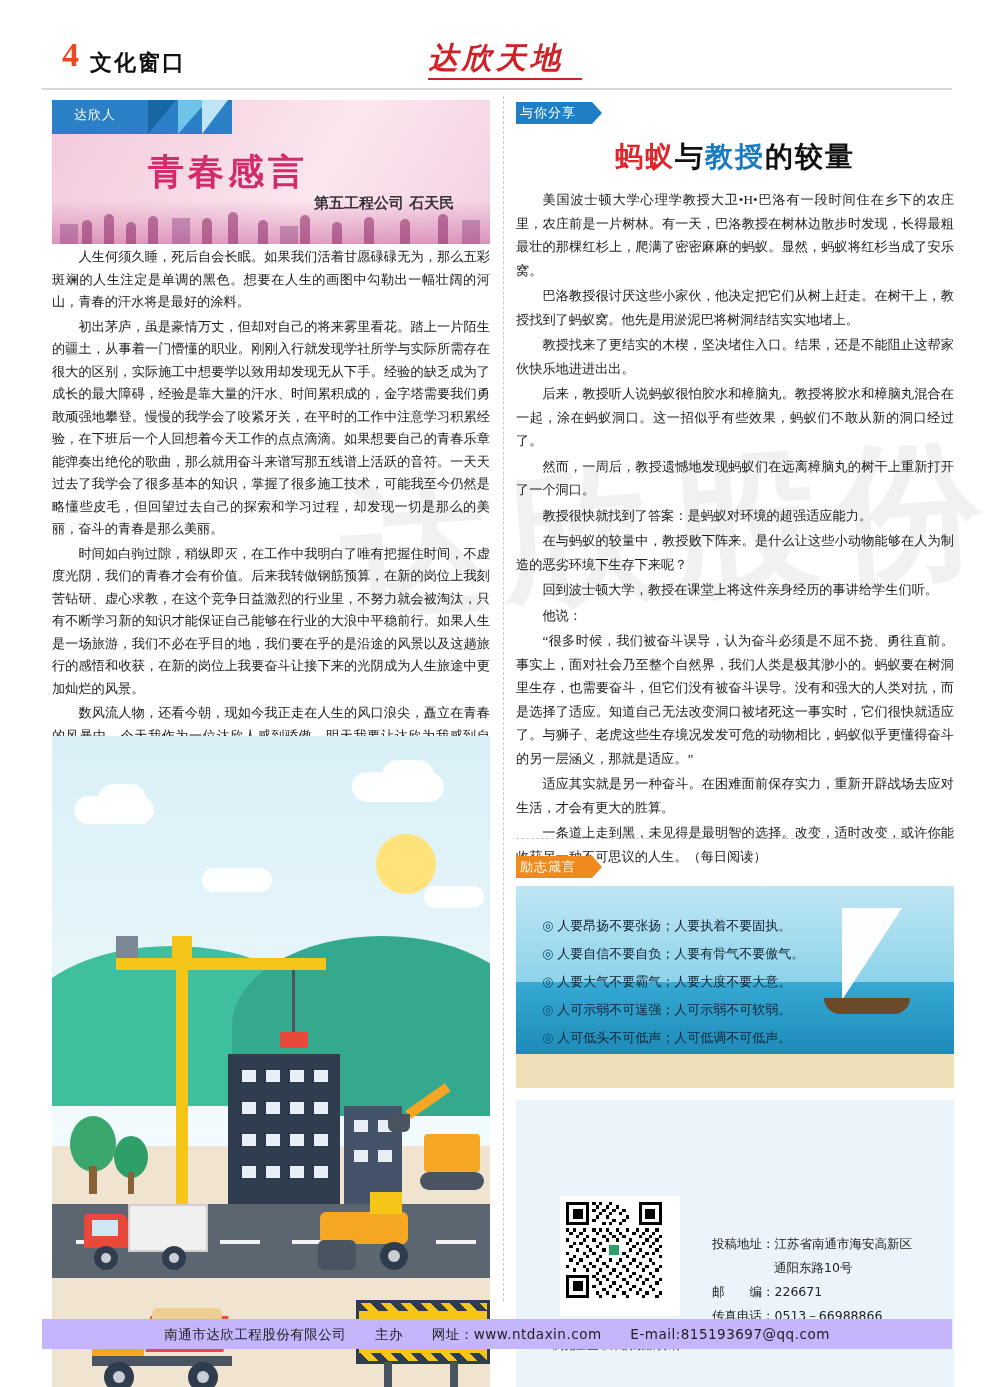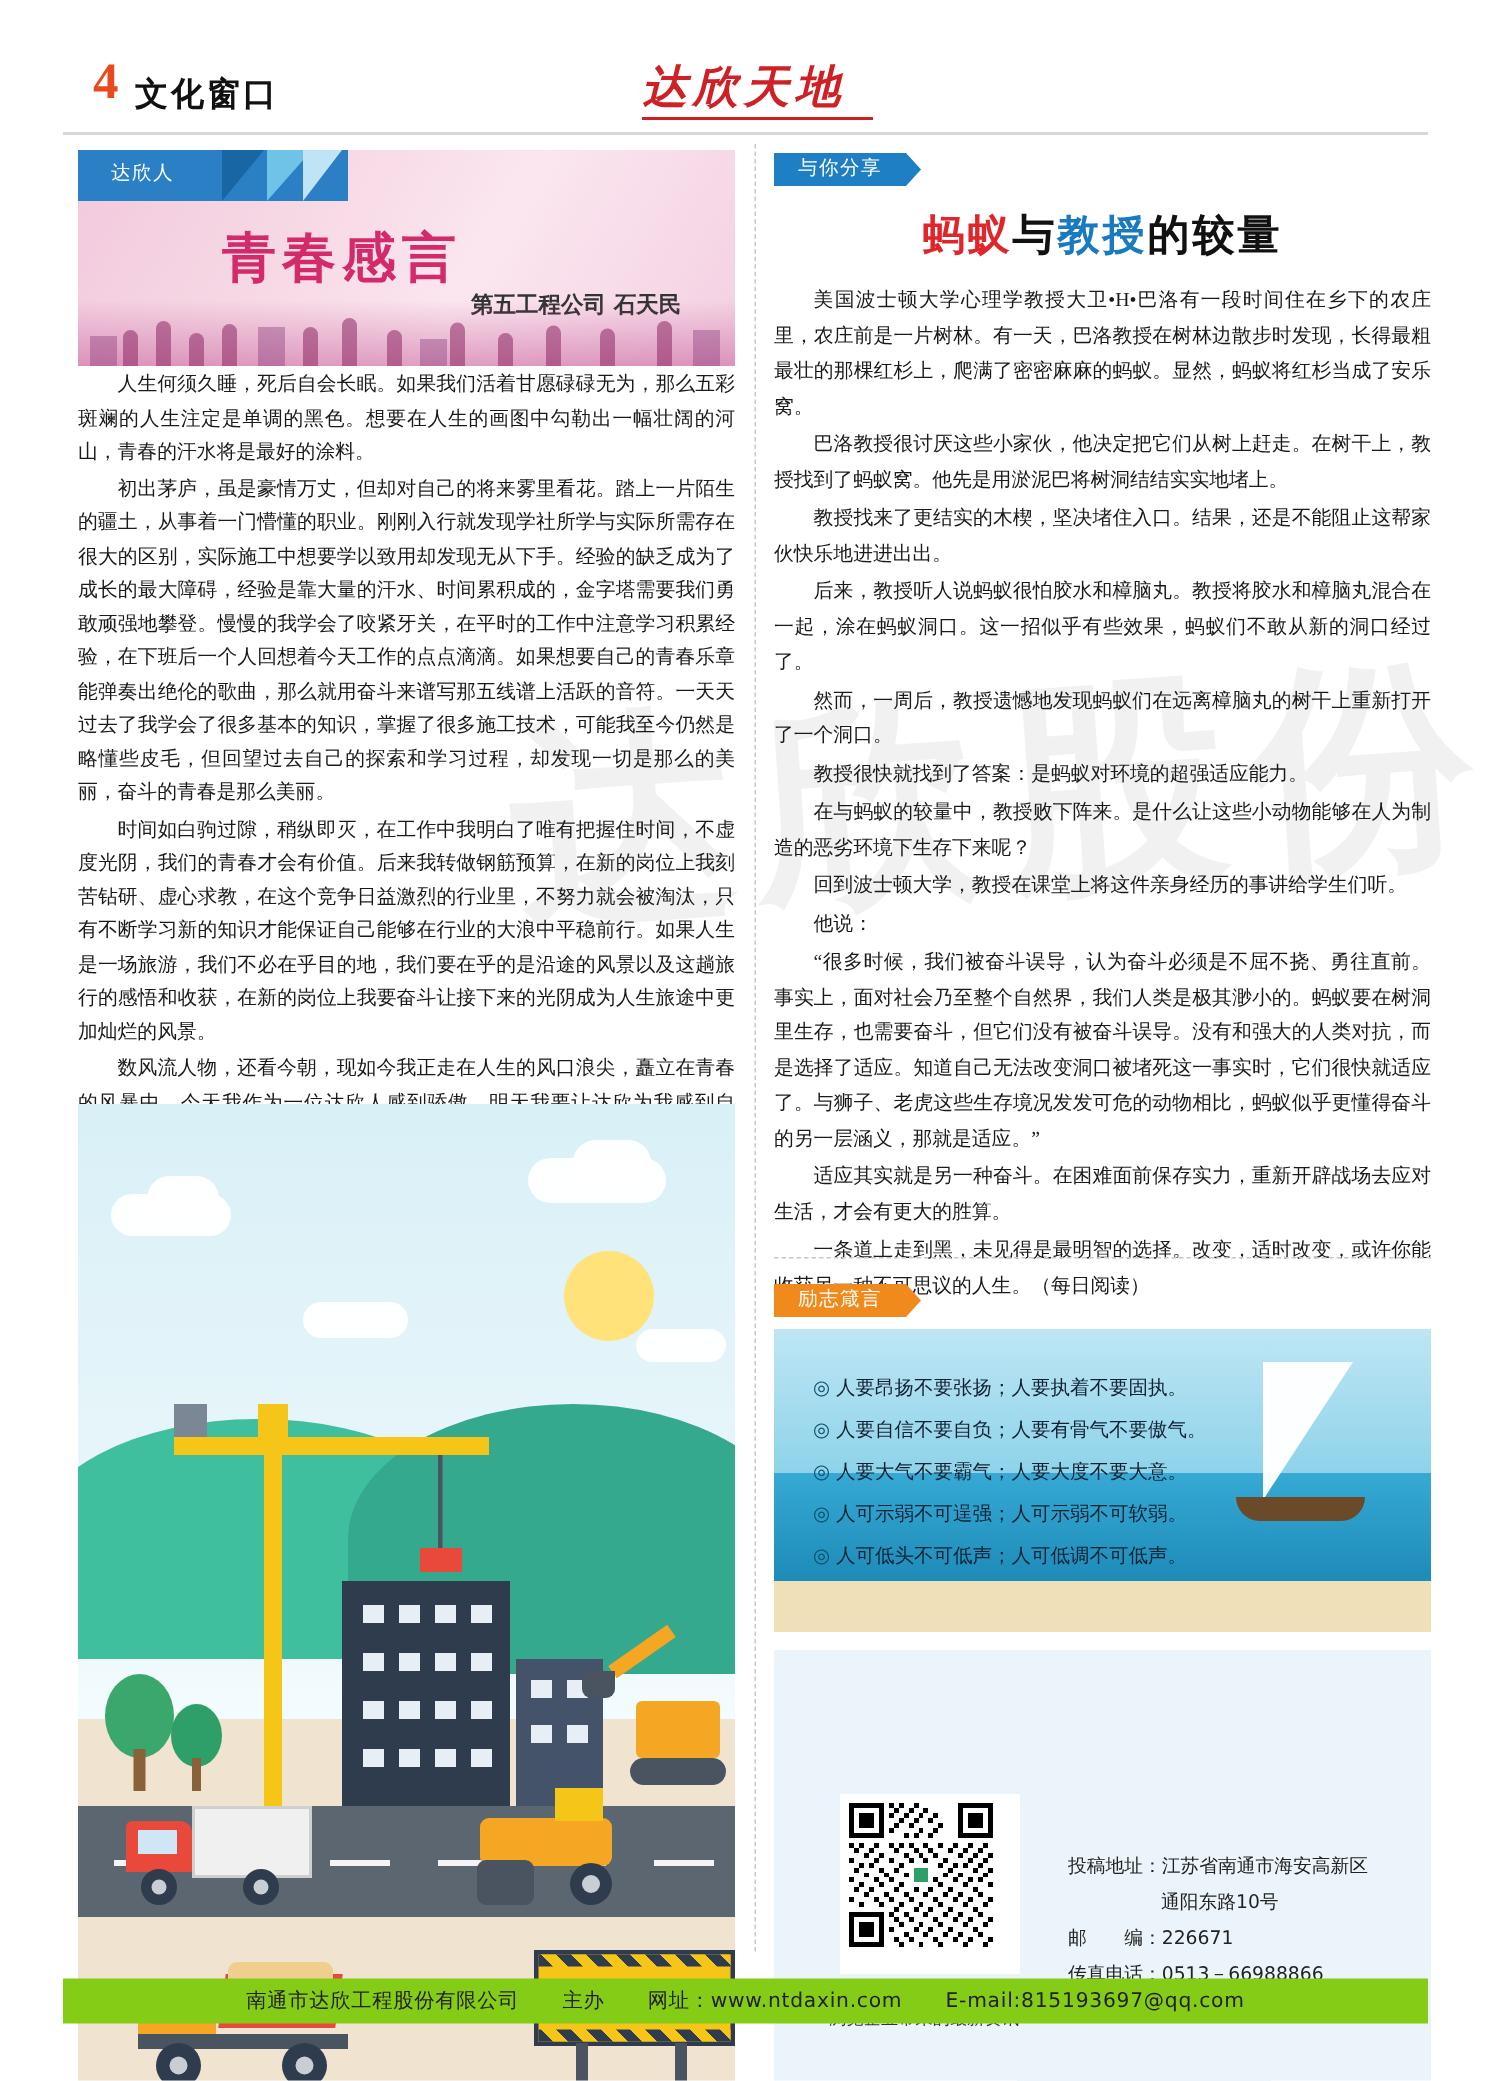--- a/index.html
+++ b/index.html
@@ -60,21 +60,21 @@
     position:absolute;left:516px;top:96px;width:438px;height:1210px;
   }
   .vdivider{
     position:absolute;left:503px;top:96px;width:1px;height:1205px;
     border-left:1px dashed #c8c8c8;
   }
   
   .tag{
     position:relative;display:inline-block;
     height:22px;line-height:22px;
-    padding:0 16px 0 16px;
+    padding:0 16px 0 4px;
     color:#fff;font-size:13px;letter-spacing:1px;
     font-family:"DejaVu Sans",sans-serif;
     background:#2b7fc4;
   }
   .tag.orange{background:#f08a1d;}
   .tag.blue2{background:#1f7fc4;}
   .tag:after{
     content:"";position:absolute;right:-10px;top:0;
     border-top:11px solid transparent;
     border-bottom:11px solid transparent;
@@ -218,21 +218,21 @@
   .contact{
     position:absolute;left:196px;top:132px;width:236px;
     font-size:12.5px;line-height:24px;color:#222;
     font-family:"DejaVu Sans",sans-serif;
   }
   .contact .row{white-space:nowrap;}
   .contact .lbl{display:inline-block;min-width:62px;}
   
   .footer{
     position:absolute;left:42px;bottom:38px;width:910px;height:30px;
-    background:#84cc16;
+    background:#c4b5fd;
   }
   .footer-inner{
     position:absolute;left:0;top:0;width:910px;height:30px;line-height:30px;
     text-align:center;font-size:13.5px;color:#222;letter-spacing:.5px;
     font-family:"DejaVu Sans",sans-serif;
   }
   .footer-inner span{margin:0 12px;}
   
   .watermark{
     position:absolute;left:340px;top:430px;

